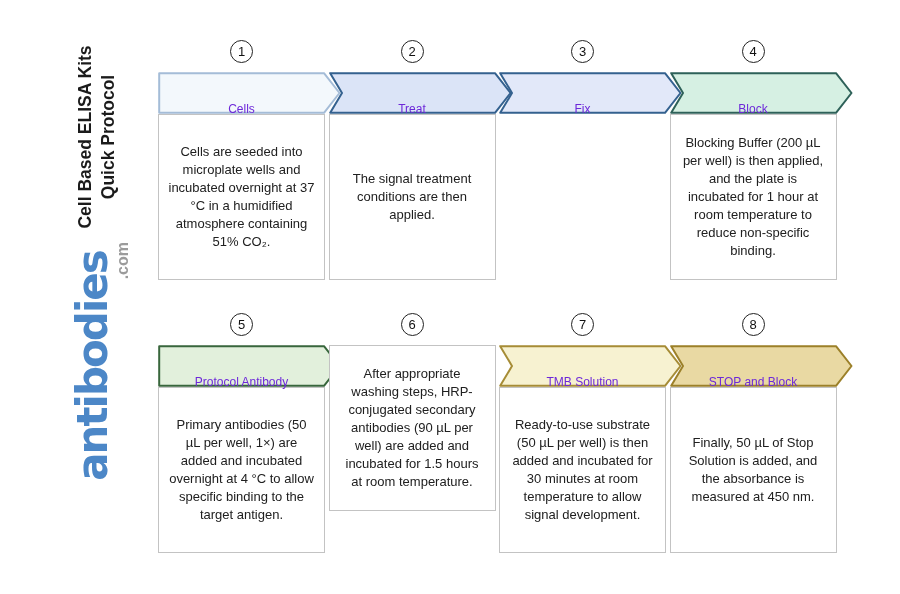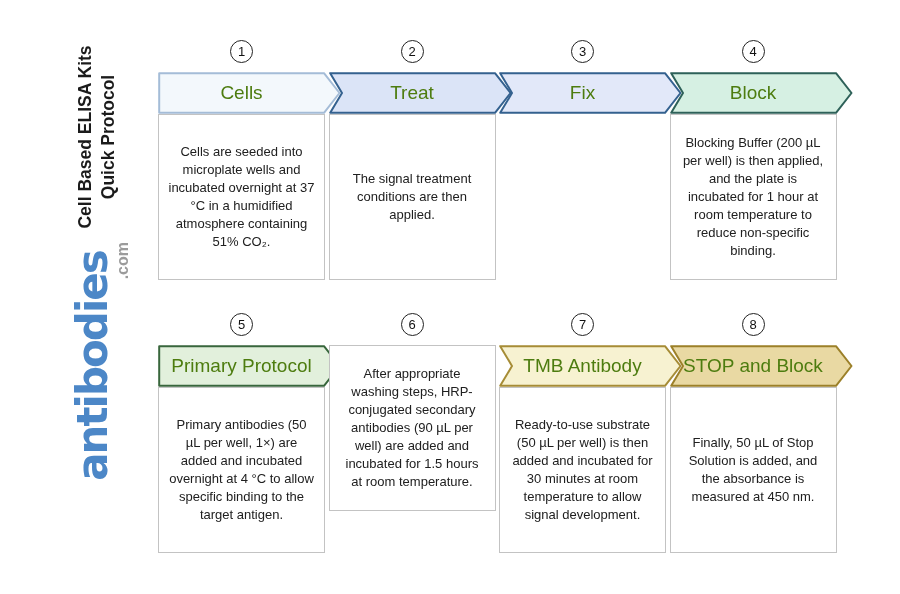--- a/index.html
+++ b/index.html
@@ -40,23 +40,23 @@
   .badge {
     width:23px; height:23px; box-sizing:border-box;
     border:1.7px solid #222; border-radius:50%; background:#fff;
     display:flex; align-items:center; justify-content:center;
     font-size:13px; font-weight:500; color:#111;
   }
 
   .arrow { position:relative; height:42px; }
   .arrow svg { position:absolute; left:0; top:0; overflow:visible; display:block; }
   .arrow-label {
-    position:absolute; left:0; top:0; width:167px; height:42px;
+    position:absolute; left:0; top:16px; width:167px; height:42px;
     display:flex; align-items:center; justify-content:center;
-    font-size:19px; color:#4d7c0f;
+    font-size:12px; color:#6d28d9;
   }
 
   .desc {
     height:166px; box-sizing:border-box; background:#fff;
     border:1.5px solid #c3c3c3;
     display:flex; align-items:center; justify-content:center;
     padding:8px 9px;
   }
   .desc p {
     margin:0; text-align:center; font-size:13px; line-height:1.38; color:#202020;
@@ -149,21 +149,21 @@
   <div class="step">
     <div class="badge-row">
         <div class="badge">
           <span>5</span>
         </div>
       </div>
     <div class="arrow">
       <svg width="184" height="42" viewBox="0 0 184 42">
         <path d="M1.2 1.2 L166 1.2 L181.5 21 L166 40.8 L1.2 40.8 Z" stroke-width="2" stroke-linejoin="round" fill="#e2f0dc" stroke="#38663c"></path>
       </svg>
-      <div class="arrow-label">Primary Protocol</div>
+      <div class="arrow-label">Protocol Antibody</div>
     </div>
     <div class="desc">
       <p>Primary antibodies (50 µL per well, 1×) are added and incubated overnight at 4 °C to allow specific binding to the target antigen.</p>
     </div>
   </div>
 
   <div class="step">
     <div class="badge-row">
         <div class="badge">
           <span>6</span>
@@ -177,21 +177,21 @@
   <div class="step">
     <div class="badge-row">
         <div class="badge">
           <span>7</span>
         </div>
       </div>
     <div class="arrow">
       <svg width="184" height="42" viewBox="0 0 184 42">
         <path d="M1.2 1.2 L166 1.2 L181.5 21 L166 40.8 L1.2 40.8 L13 21 Z" stroke-width="2" stroke-linejoin="round" fill="#f7f2d1" stroke="#a68c36"></path>
       </svg>
-      <div class="arrow-label">TMB Antibody</div>
+      <div class="arrow-label">TMB Solution</div>
     </div>
     <div class="desc">
       <p>Ready-to-use substrate (50 µL per well) is then added and incubated for 30 minutes at room temperature to allow signal development.</p>
     </div>
   </div>
 
   <div class="step">
     <div class="badge-row">
         <div class="badge">
           <span>8</span>

